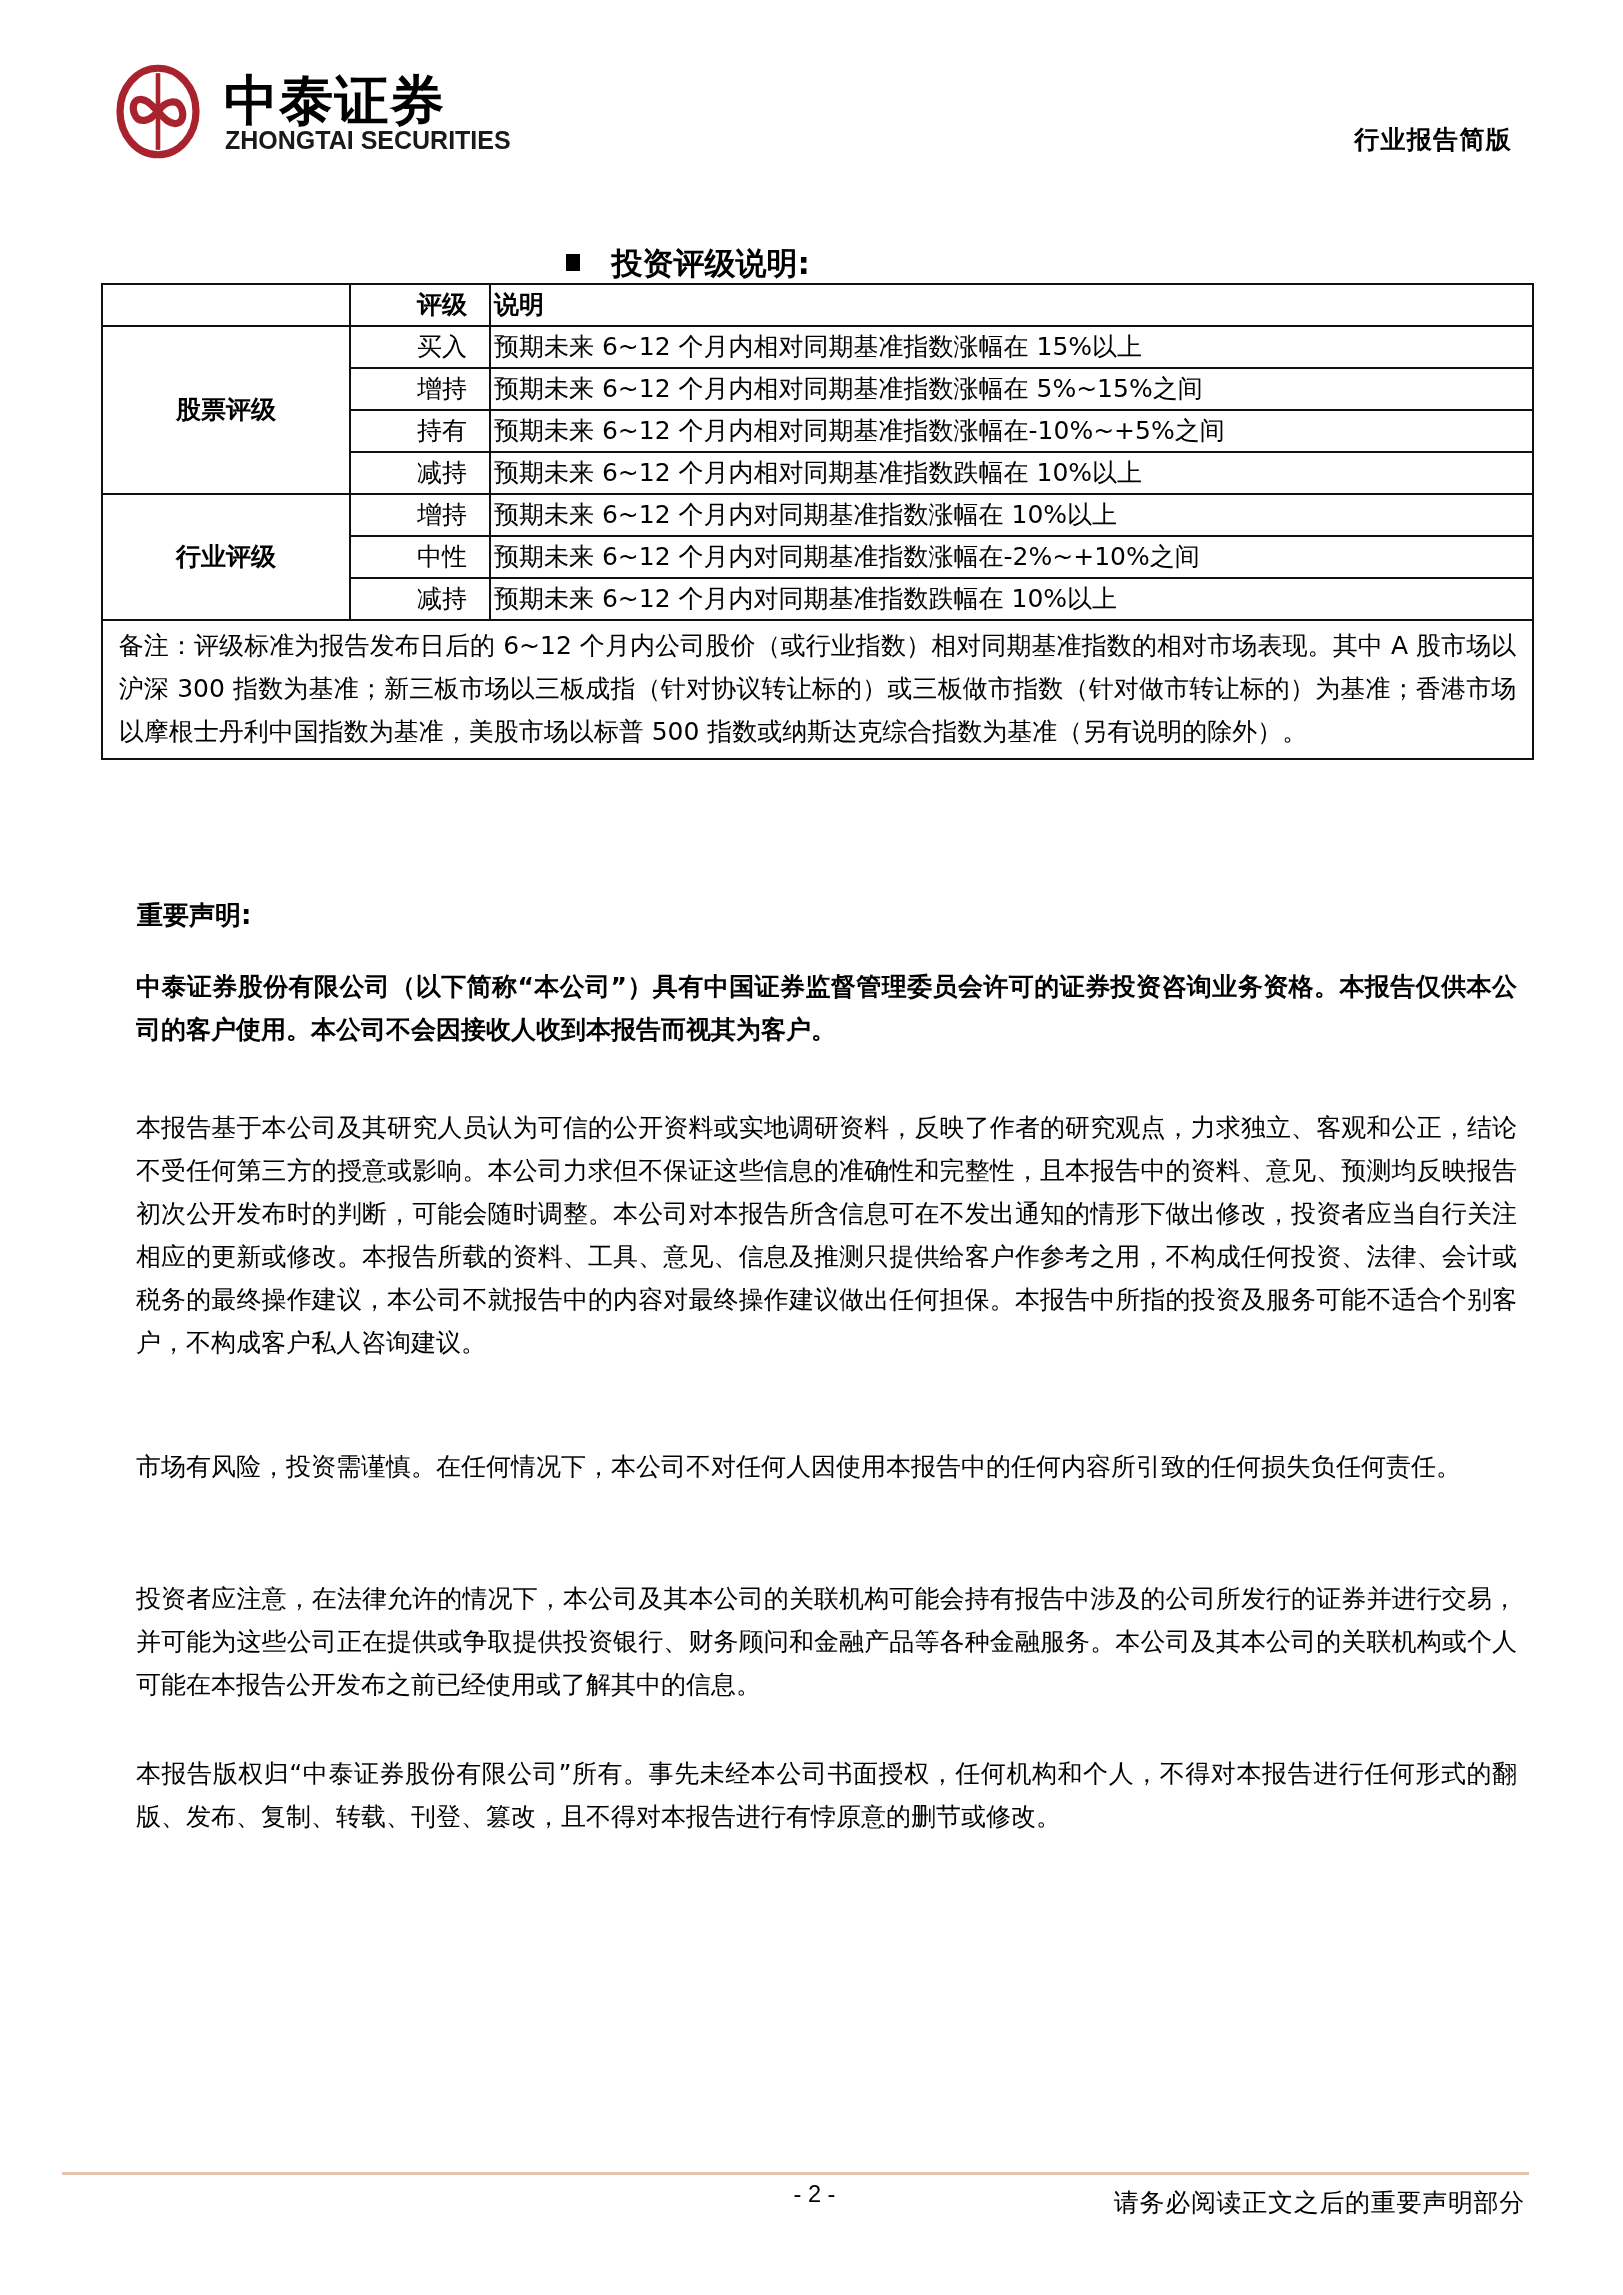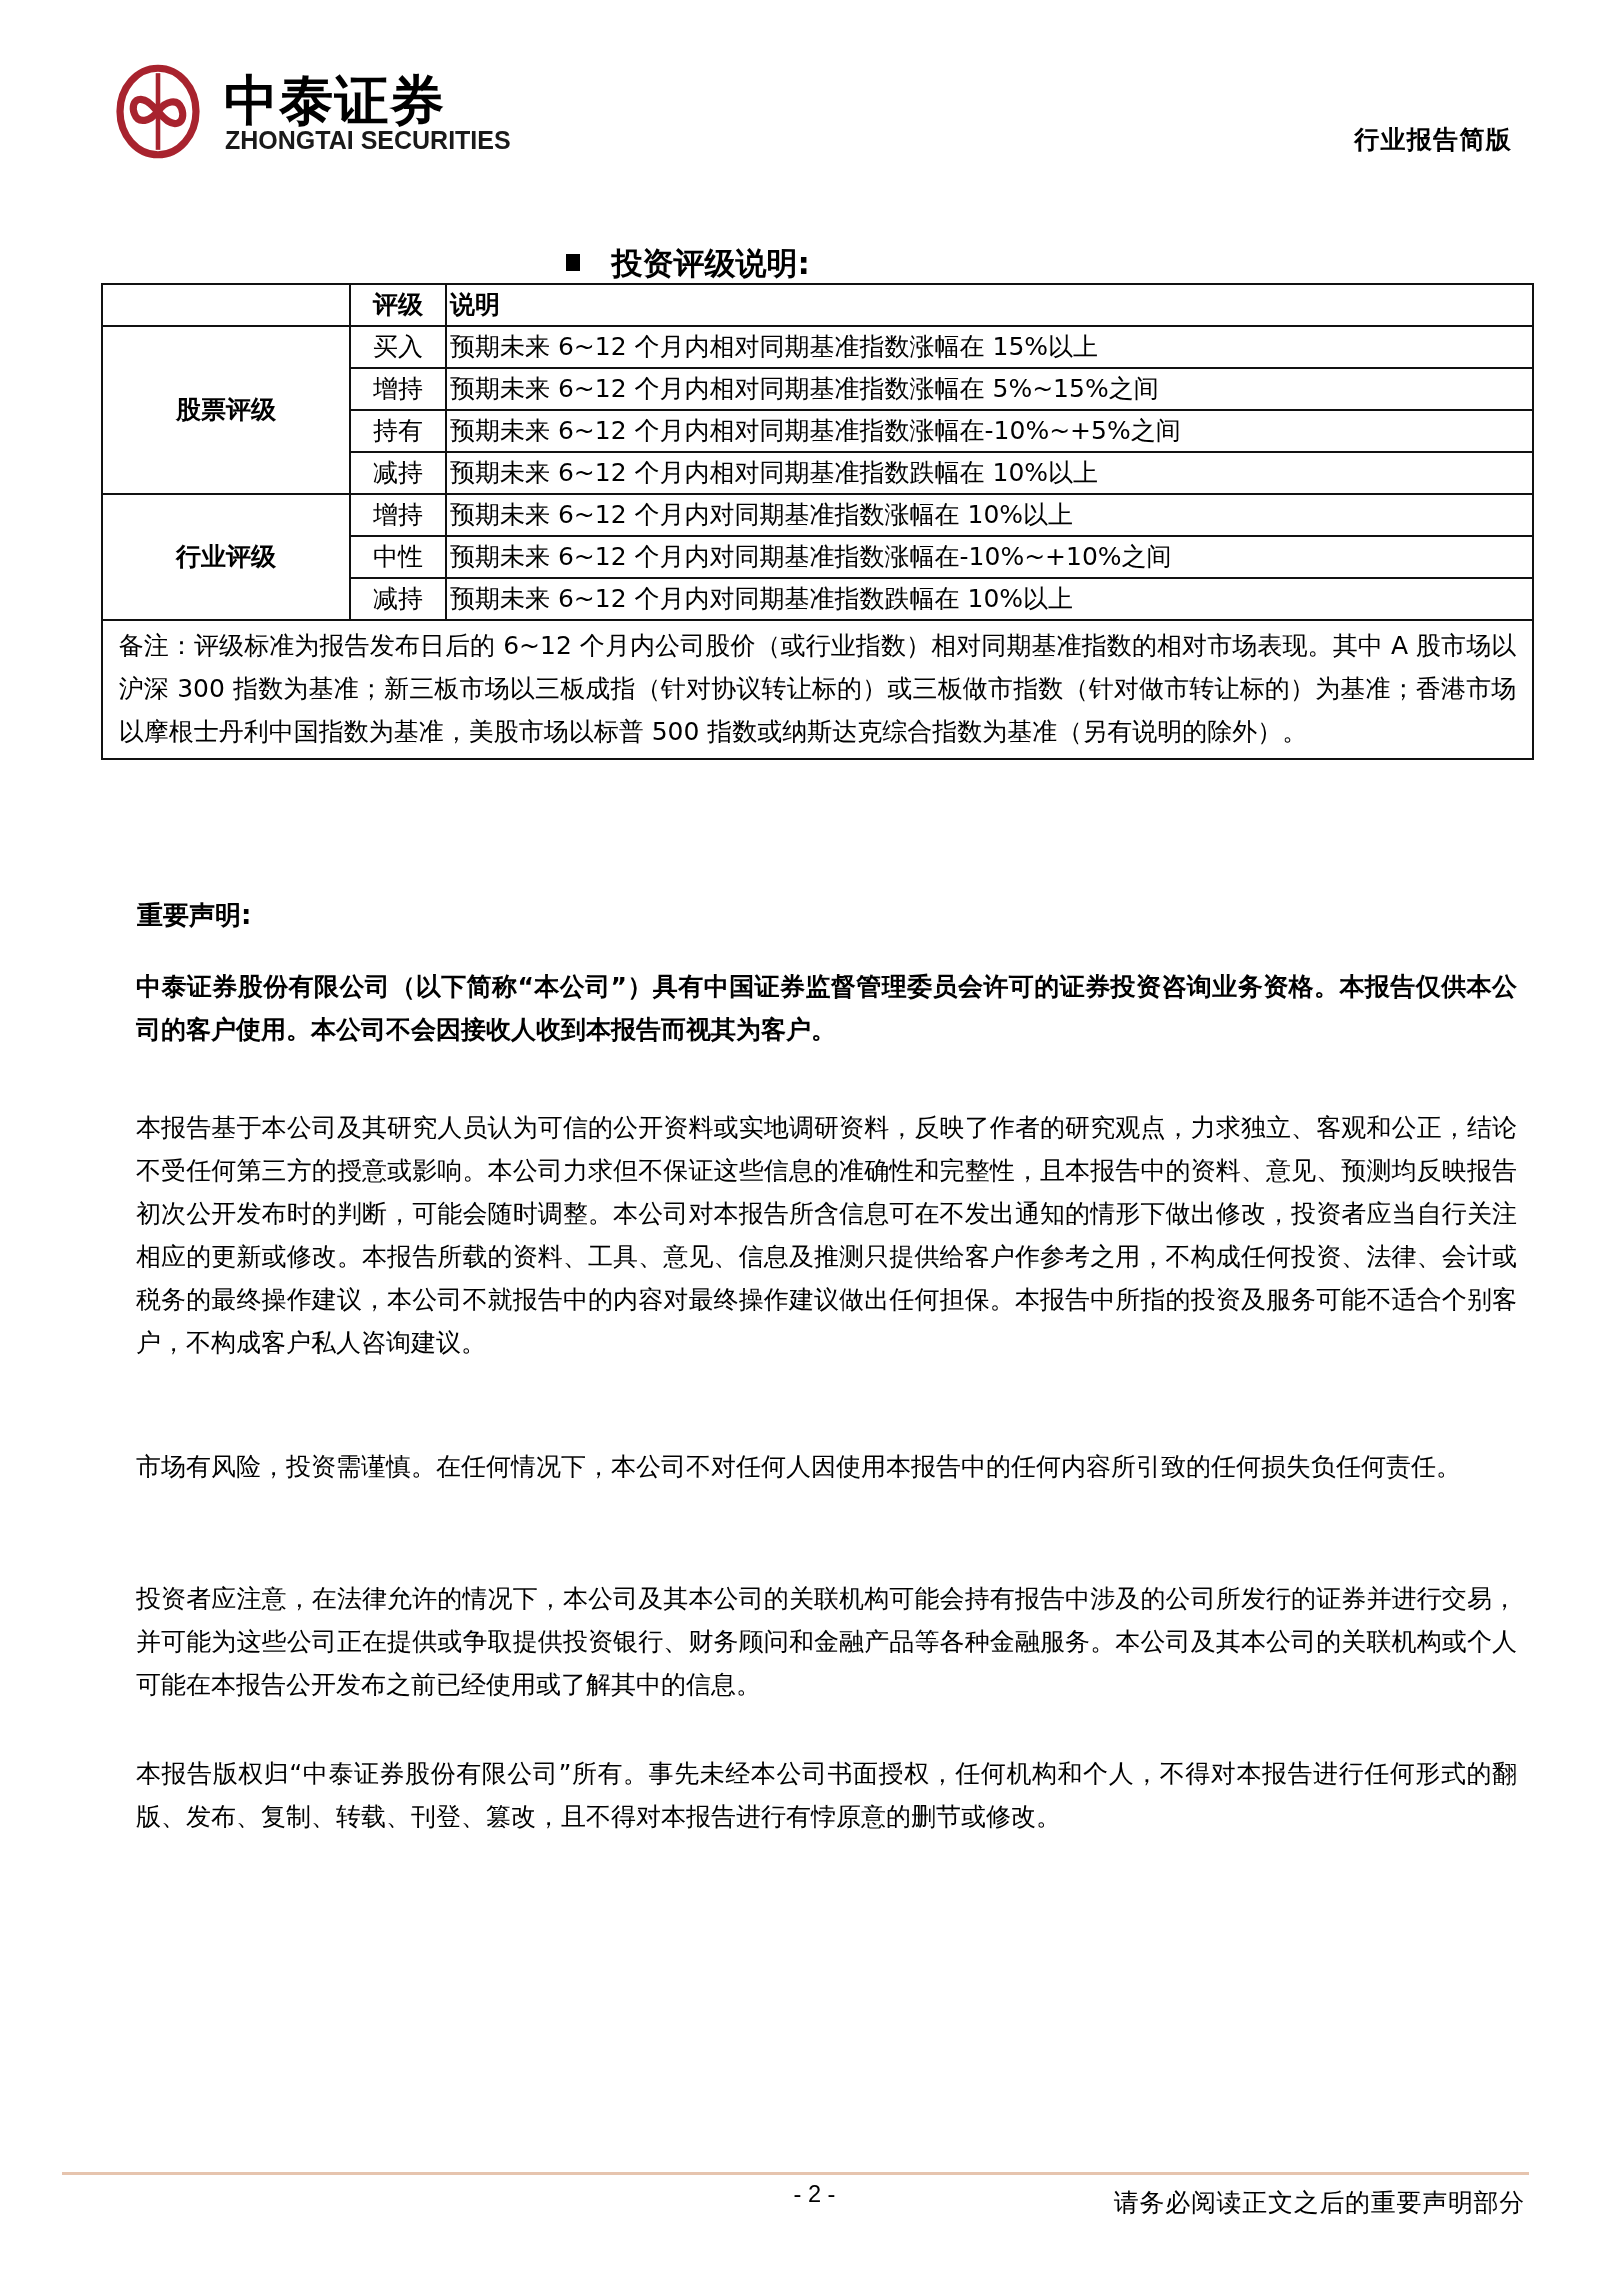--- a/index.html
+++ b/index.html
@@ -15,21 +15,21 @@
   #report-type { right: 111px; top: 123px; font-size: 25px; font-weight: bold; letter-spacing: 1.3px; white-space: nowrap; }
 
   
   #rating-title { left: 566px; top: 243px; font-size: 31px; font-weight: bold; white-space: nowrap; }
   #rating-title .sq { display: inline-block; width: 14.4px; height: 17px; background: #000; margin-right: 31px; vertical-align: 2.6px; }
 
   
   #rating-table { position: absolute; left: 101px; top: 283px; width: 1433px; border-collapse: collapse; font-size: 25px; }
   #rating-table td { border: 2px solid #111; height: 40px; padding: 0; line-height: 40px; white-space: nowrap; }
   #rating-table td.cat { width: 246px; text-align: center; font-weight: bold; }
-  #rating-table td.grade { width: 94px; text-align: center; }
+  #rating-table td.grade { width: 94px; text-align: center; padding-left: 44px; }
   #rating-table td.desc { padding-left: 3px; }
   #rating-table tr.head td { font-weight: bold; }
   #rating-table td.note { white-space: normal; line-height: 43px; padding: 2.6px 15.7px 5.2px 15.7px; text-align: justify; height: auto; }
 
   
   .para { position: absolute; left: 136px; width: 1381px; font-size: 25px; line-height: 43px; text-align: justify; }
   #disc-title { position: absolute; left: 137px; top: 898px; font-size: 26px; font-weight: bold; }
   #p1 { top: 965px; font-weight: bold; }
   #p2 { top: 1106px; }
   #p3 { top: 1445px; }
@@ -83,21 +83,21 @@
       <td class="grade">减持</td>
       <td class="desc">预期未来 6~12 个月内相对同期基准指数跌幅在 10%以上</td>
     </tr>
     <tr>
       <td class="cat" rowspan="3">行业评级</td>
       <td class="grade">增持</td>
       <td class="desc">预期未来 6~12 个月内对同期基准指数涨幅在 10%以上</td>
     </tr>
     <tr>
       <td class="grade">中性</td>
-      <td class="desc">预期未来 6~12 个月内对同期基准指数涨幅在-10%~+10%之间</td>
+      <td class="desc">预期未来 6~12 个月内对同期基准指数涨幅在-2%~+10%之间</td>
     </tr>
     <tr>
       <td class="grade">减持</td>
       <td class="desc">预期未来 6~12 个月内对同期基准指数跌幅在 10%以上</td>
     </tr>
     <tr>
       <td class="note" colspan="3">备注：评级标准为报告发布日后的 6~12 个月内公司股价（或行业指数）相对同期基准指数的相对市场表现。其中 A 股市场以沪深 300 指数为基准；新三板市场以三板成指（针对协议转让标的）或三板做市指数（针对做市转让标的）为基准；香港市场以摩根士丹利中国指数为基准，美股市场以标普 500 指数或纳斯达克综合指数为基准（另有说明的除外）。</td>
     </tr>
   </tbody>
 </table>

